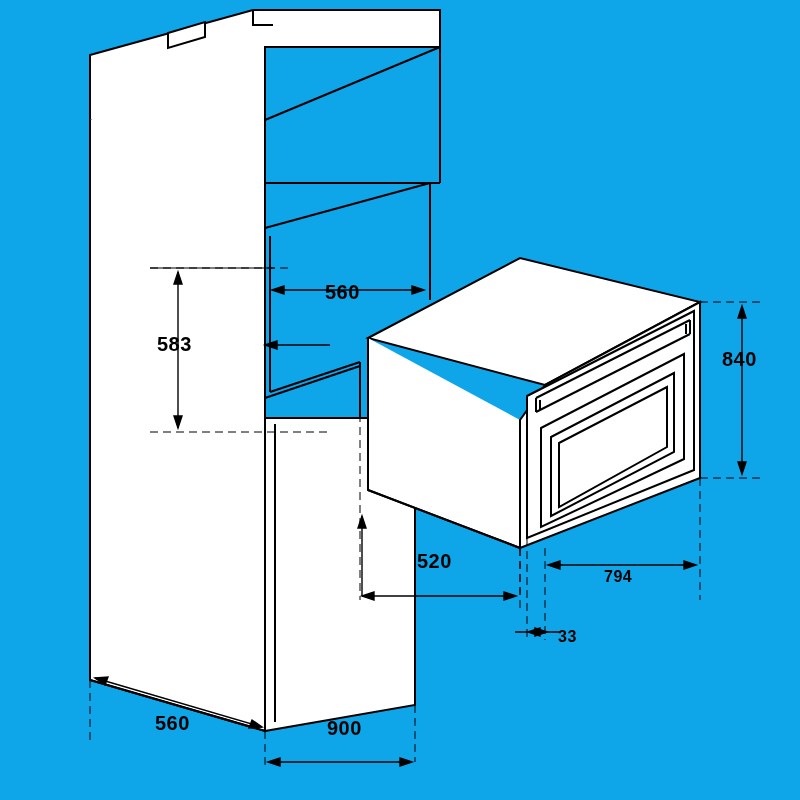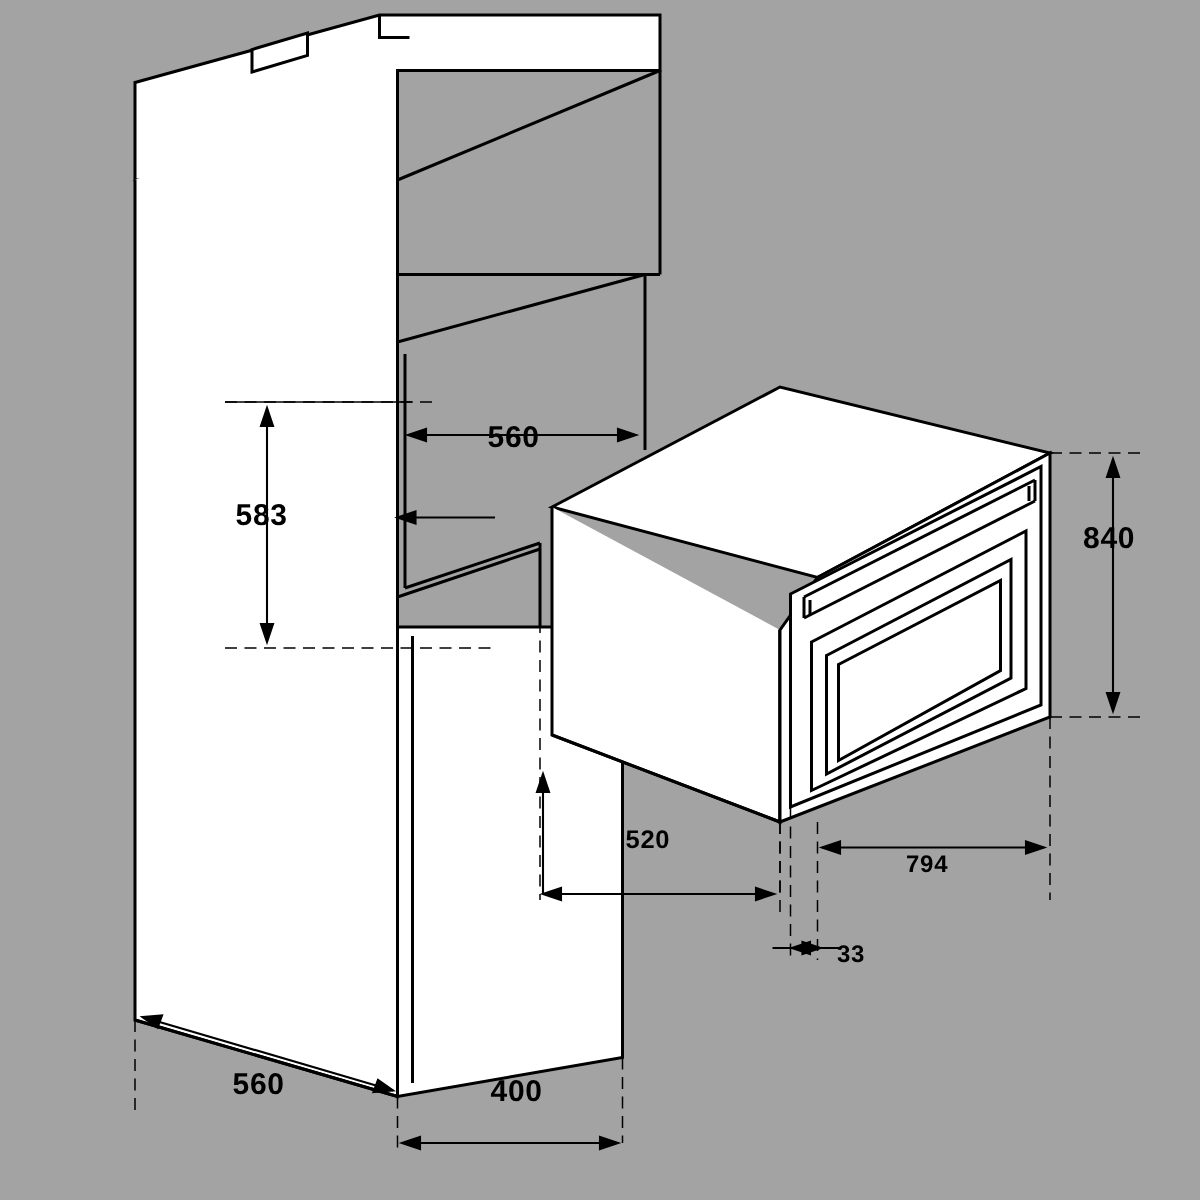--- a/index.html
+++ b/index.html
@@ -10,21 +10,21 @@
   body {
     width: 800px;
     height: 800px;
     font-family: "Liberation Sans", sans-serif;
     overflow: hidden;
   }
   #diagram-root {
     position: relative;
     width: 800px;
     height: 800px;
-    background: #a3a3a3;
+    background: #0ea5e9;
   }
   svg.drawing {
     position: absolute;
     top: 0;
     left: 0;
     width: 800px;
     height: 800px;
   }
   .dim-label {
     position: absolute;
@@ -172,25 +172,25 @@
         <path d="M 412,762 L 400,758 L 400,766 Z" fill="#000000"></path>
       </g>
 
     </g>
   </svg>
 
   <div class="dim-label" style="left:325px; top:281px; font-size:20px;">560</div>
 
   <div class="dim-label" style="left:157px; top:333px; font-size:20px;">583</div>
 
-  <div class="dim-label" style="left:417px; top:550px; font-size:17px;">520</div>
+  <div class="dim-label" style="left:417px; top:550px; font-size:20px;">520</div>
 
   <div class="dim-label" style="left:722px; top:348px; font-size:20px;">840</div>
 
   <div class="dim-label" style="left:604px; top:568px; font-size:16px;">794</div>
 
   <div class="dim-label" style="left:558px; top:628px; font-size:16px;">33</div>
 
   <div class="dim-label" style="left:155px; top:712px; font-size:20px;">560</div>
 
-  <div class="dim-label" style="left:327px; top:717px; font-size:20px;">400</div>
+  <div class="dim-label" style="left:327px; top:717px; font-size:20px;">900</div>
 
 </div>
 
 </body></html>

